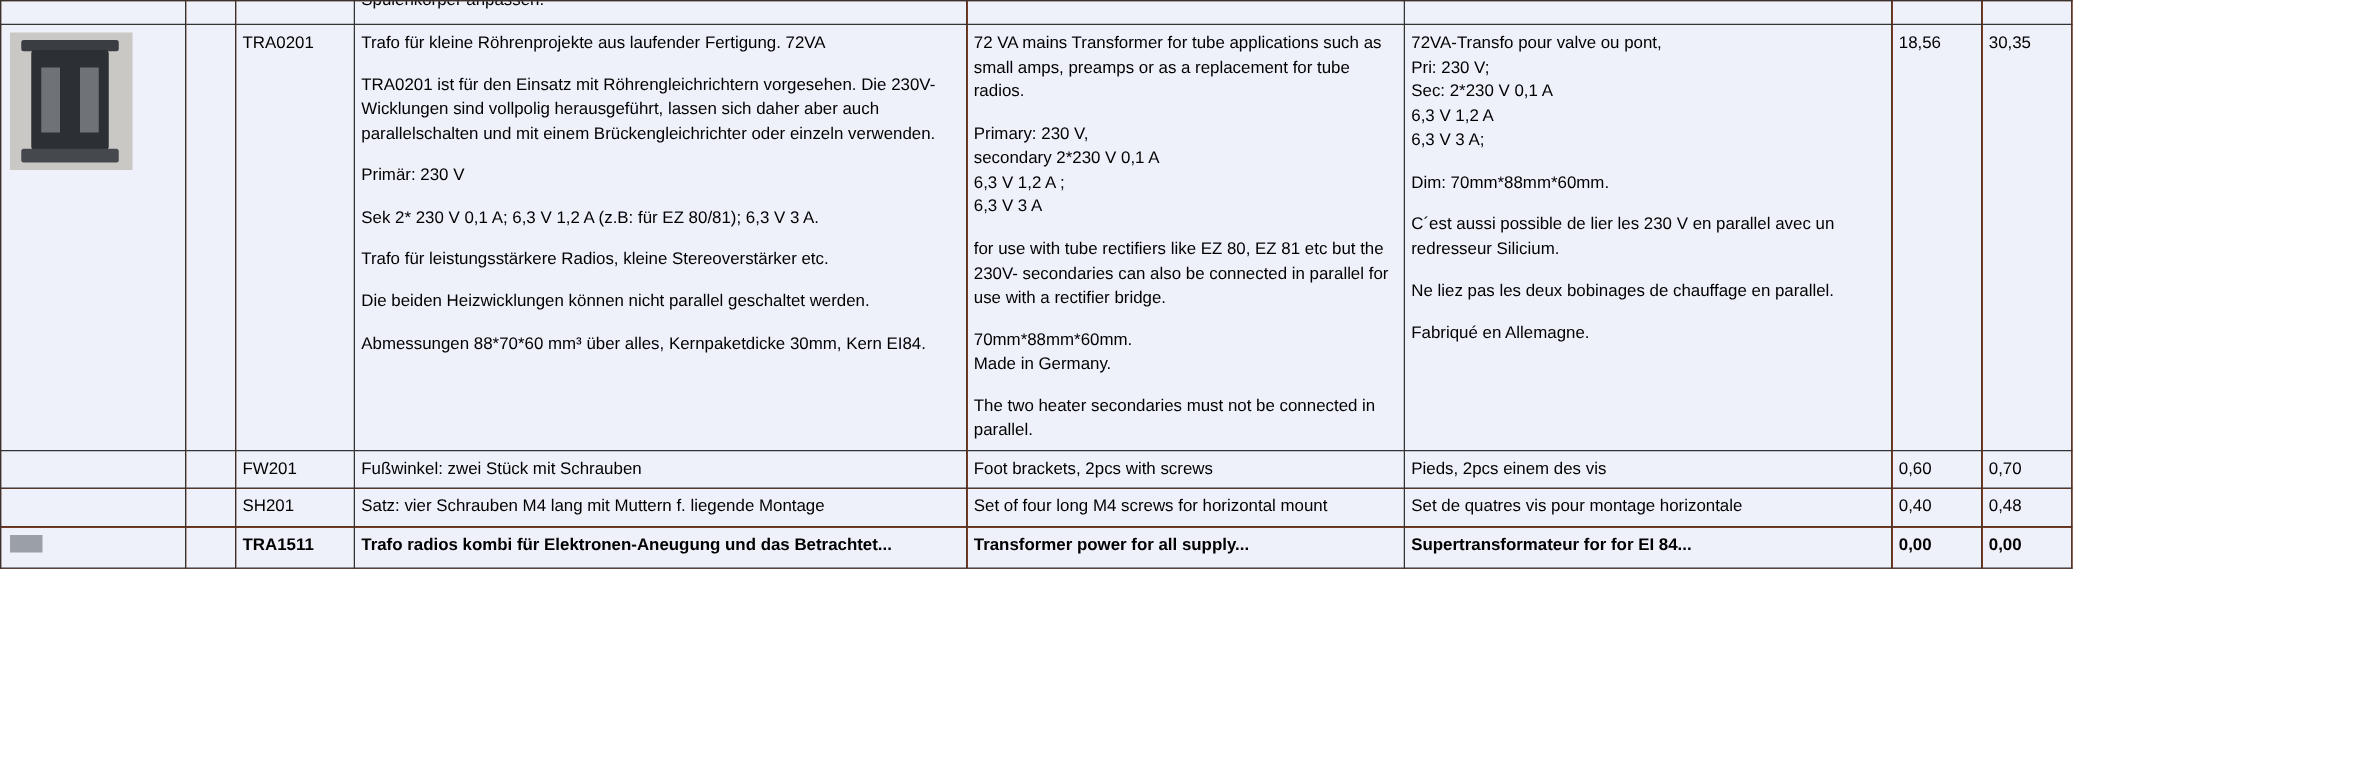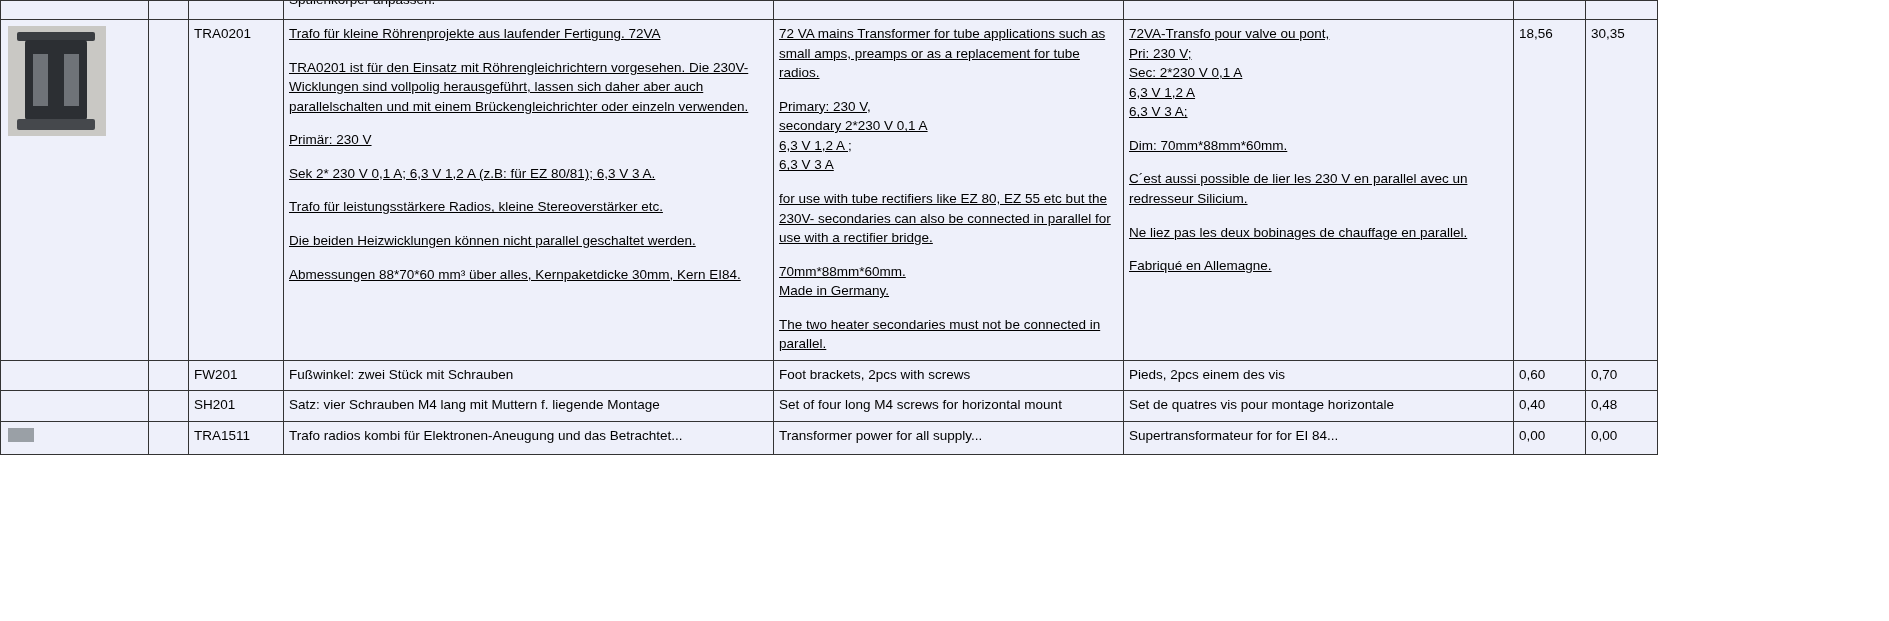--- a/index.html
+++ b/index.html
@@ -60,28 +60,29 @@
     display: block;
     margin-top: -15px;
     white-space: nowrap;
   }
 
   
   .bottomrow td {
     height: 22px;
     padding-top: 2px;
     overflow: hidden;
+    font-weight: bold;
   }
   .bottomrow .clip {
     display: block;
     white-space: nowrap;
     overflow: hidden;
   }
 
-  .para { margin: 0 0 14px 0; text-decoration: underline; }
+  .para { margin: 0 0 14px 0; }
   .para:last-child { margin-bottom: 0; }
 
   .prodimg {
     width: 98px;
     height: 110px;
     display: block;
     margin: 2px 0 0 2px;
     background: #c9c8c4;
     position: relative;
     border: 0;
@@ -190,21 +191,21 @@
         <p class="para">Trafo für leistungsstärkere Radios, kleine Stereoverstärker etc.</p>
         <p class="para">Die beiden Heizwicklungen können nicht parallel geschaltet werden.</p>
         <p class="para">Abmessungen 88*70*60 mm³ über alles, Kernpaketdicke 30mm, Kern EI84.</p>
       </td>
       <td>
         <p class="para">72 VA mains Transformer for tube applications such as small amps, preamps or as a replacement for tube radios.</p>
         <p class="para" style="white-space:pre-line">Primary: 230 V,
 secondary 2*230 V 0,1 A
 6,3 V 1,2 A ;
 6,3 V 3 A</p>
-        <p class="para">for use with tube rectifiers like EZ 80, EZ 55 etc but the 230V- secondaries can also be connected in parallel for use with a rectifier bridge.</p>
+        <p class="para">for use with tube rectifiers like EZ 80, EZ 81 etc but the 230V- secondaries can also be connected in parallel for use with a rectifier bridge.</p>
         <p class="para" style="white-space:pre-line">70mm*88mm*60mm.
 Made in Germany.</p>
         <p class="para">The two heater secondaries must not be connected in parallel.</p>
       </td>
       <td>
         <p class="para" style="white-space:pre-line">72VA-Transfo pour valve ou pont,
 Pri: 230 V;
 Sec: 2*230 V 0,1 A
 6,3 V 1,2 A
 6,3 V 3 A;</p>

